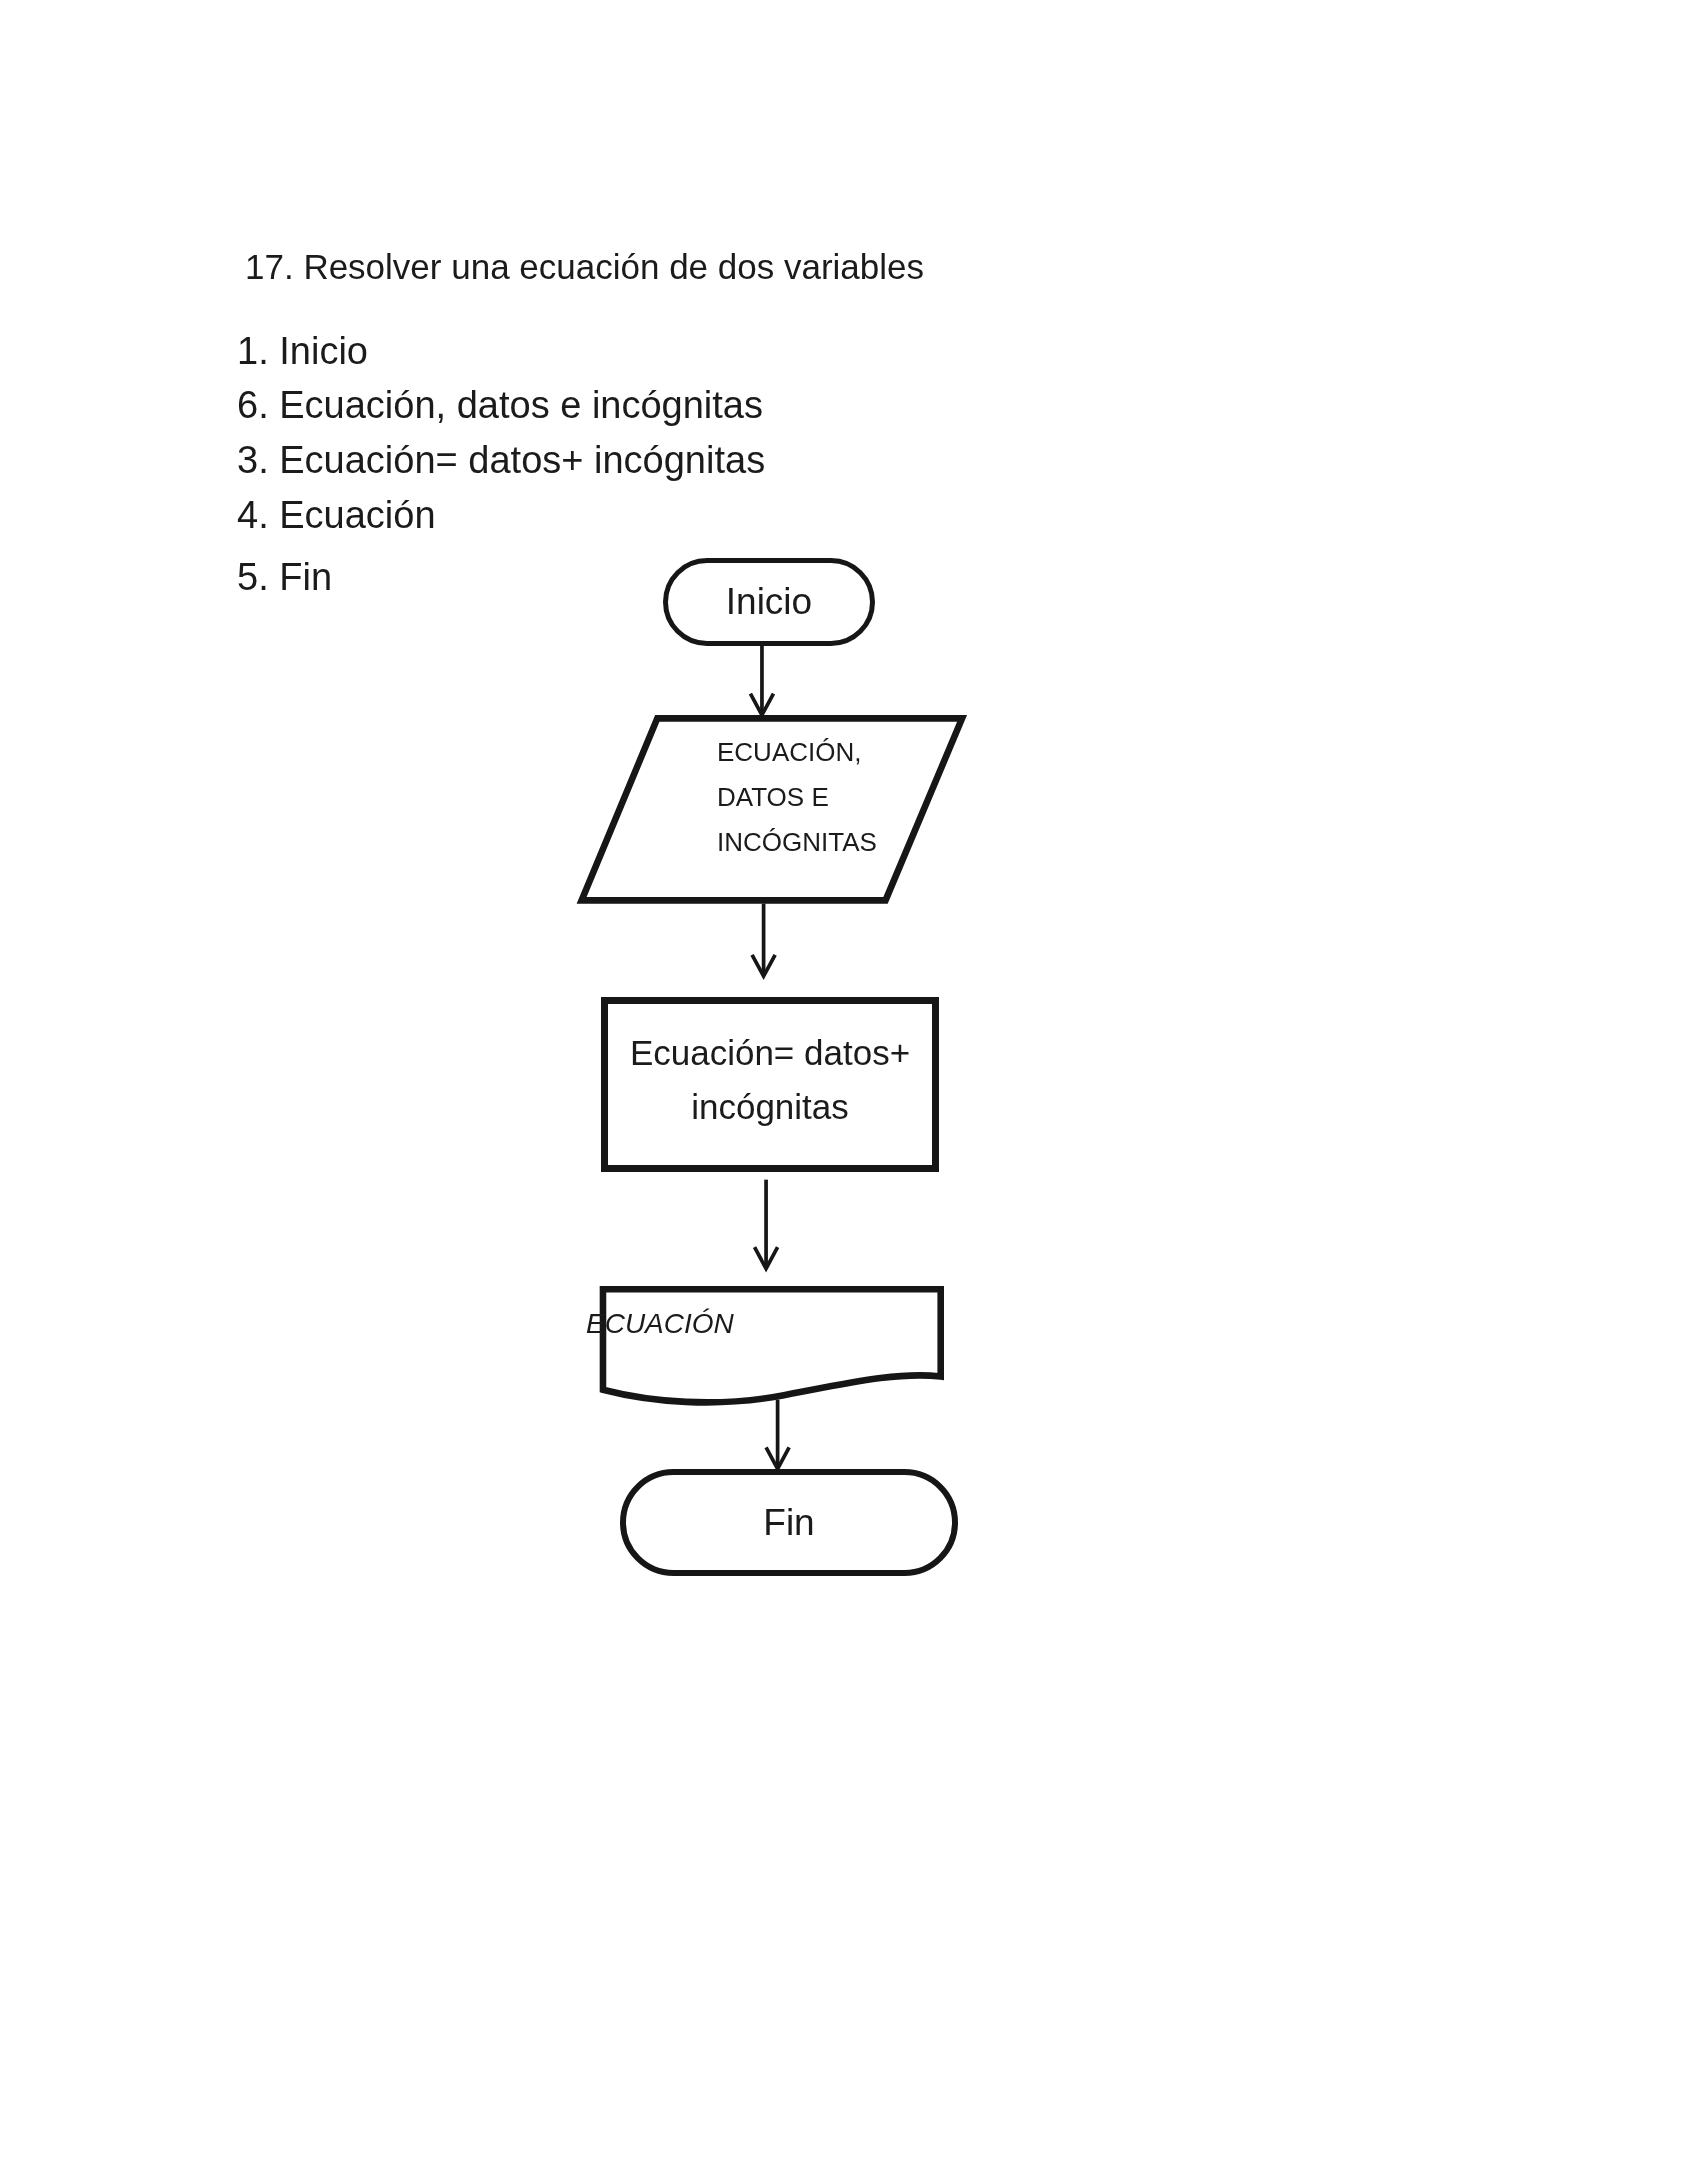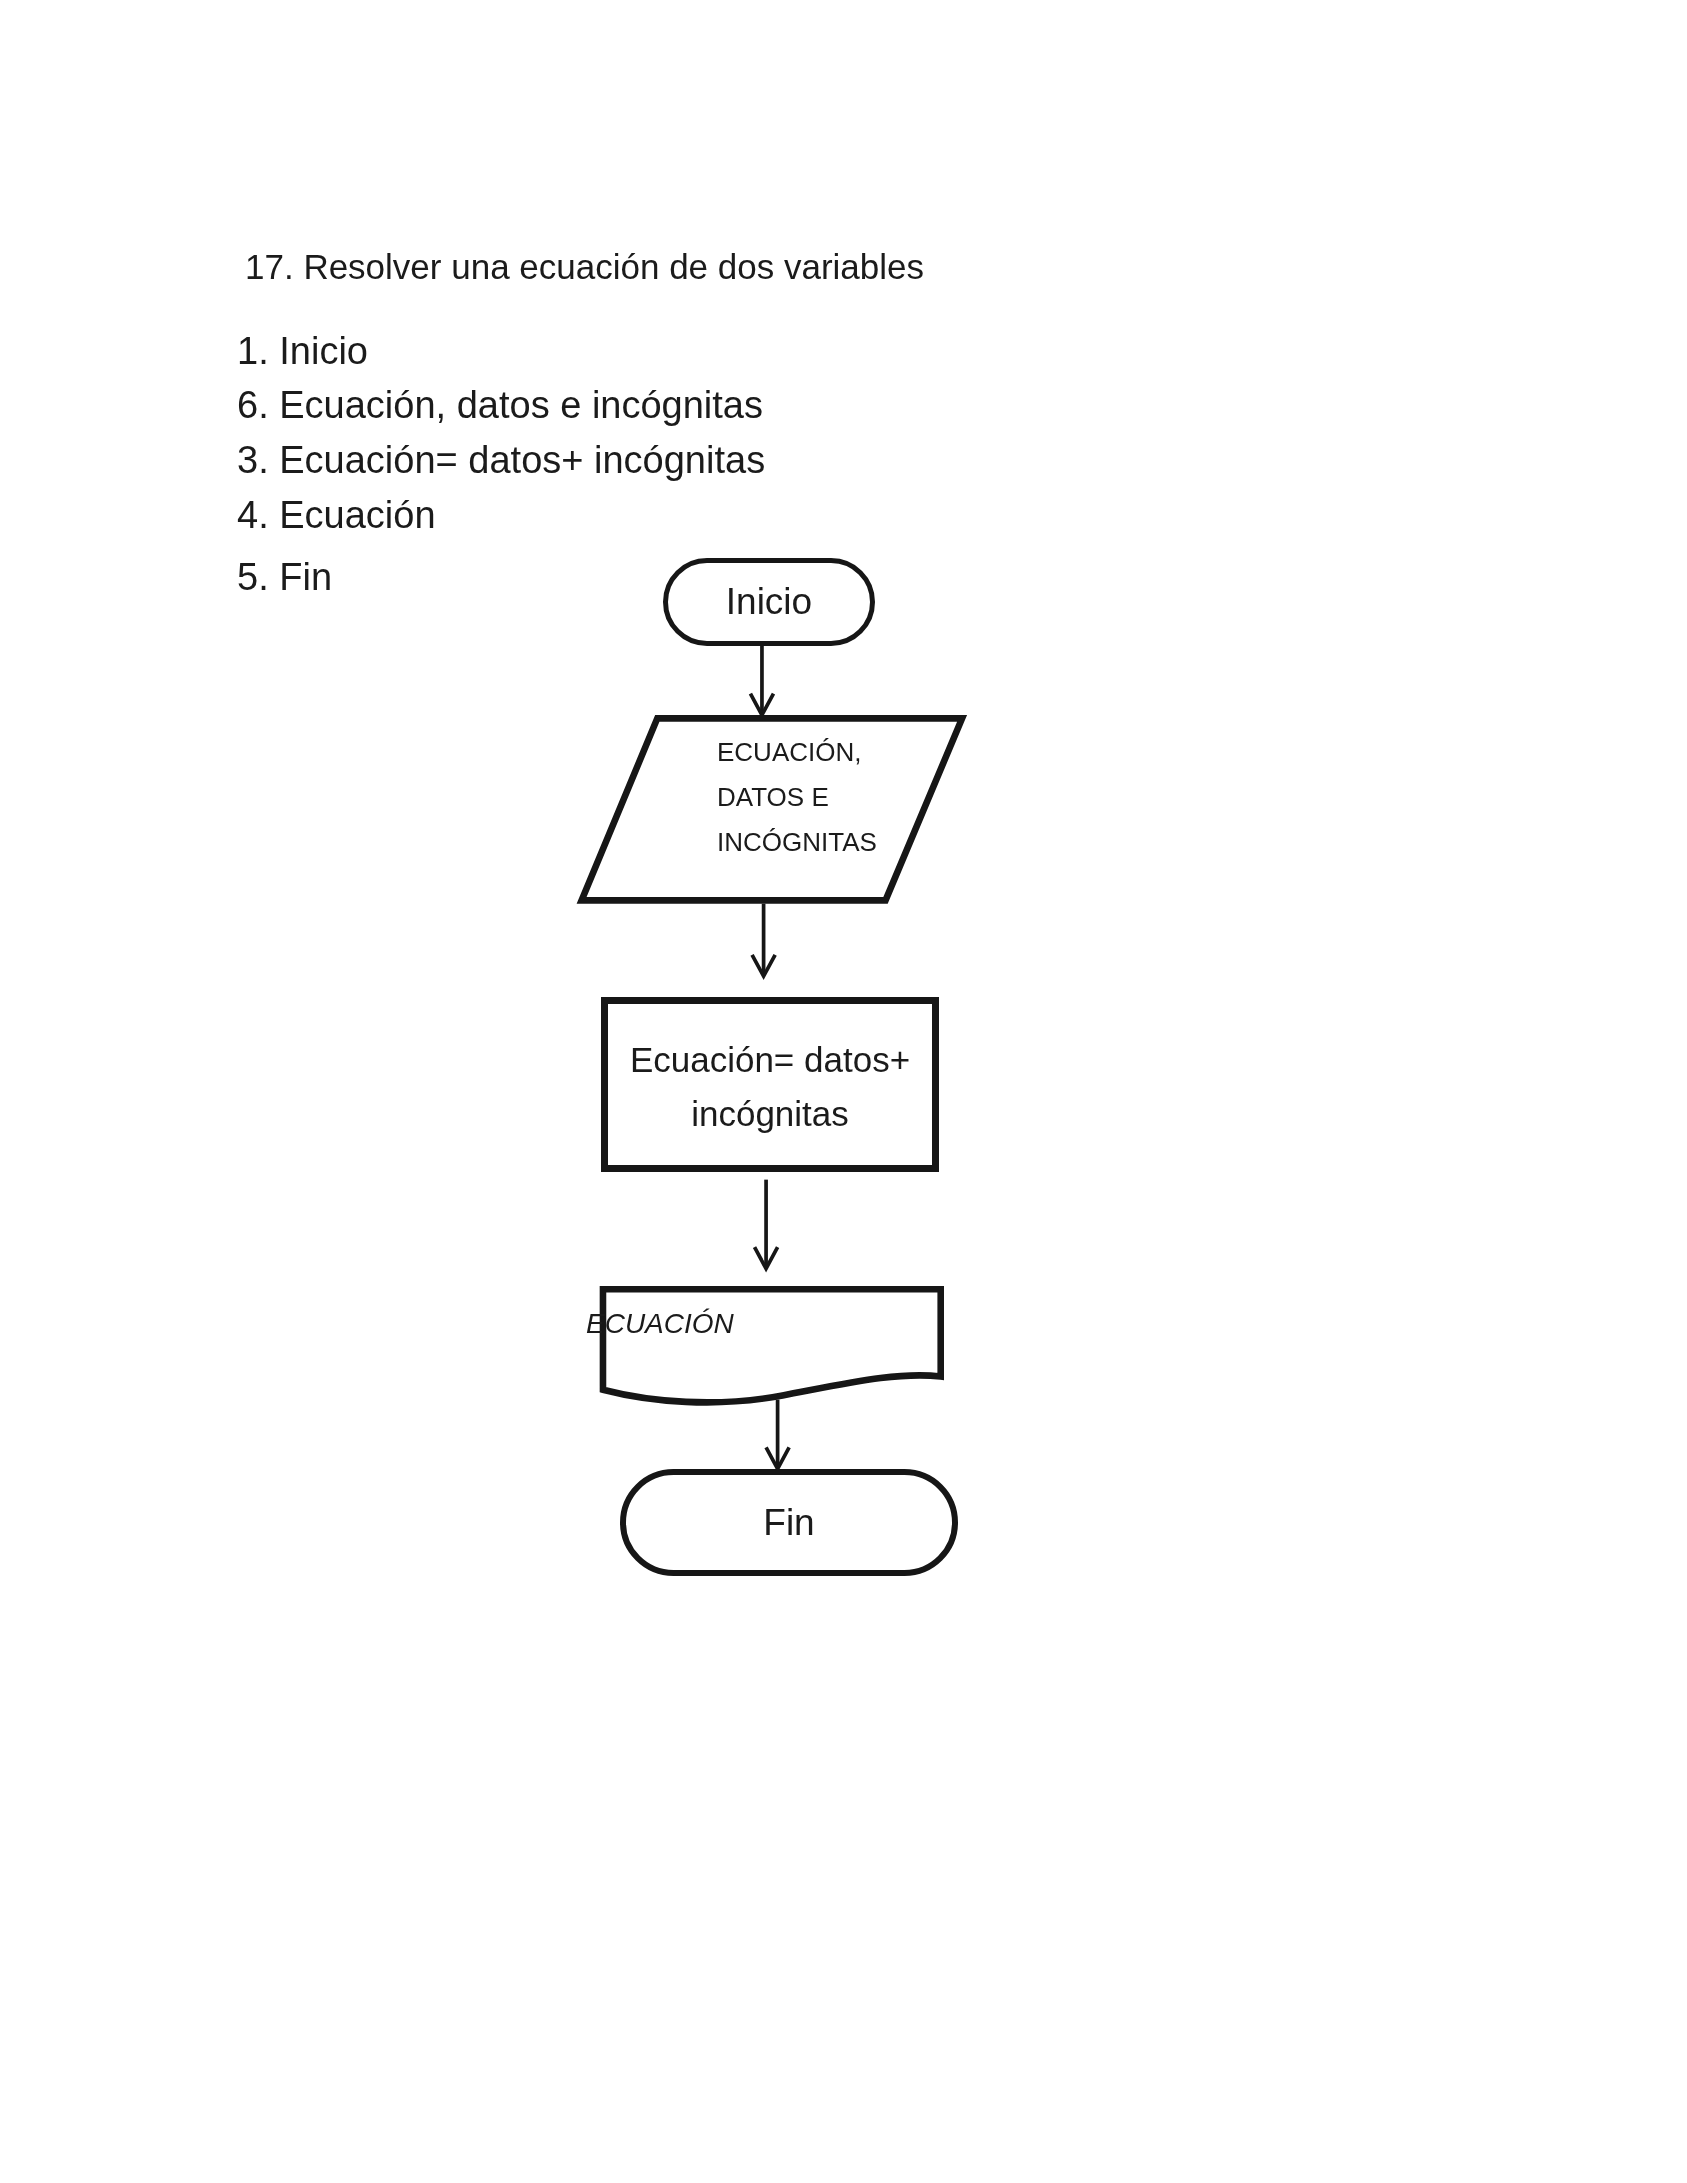--- a/index.html
+++ b/index.html
@@ -55,21 +55,21 @@
     margin-top: 12px;
   }
   .process-rect {
     left: 601px; top: 997px;
     width: 338px; height: 175px;
     border-width: 7.4px;
     display: block;
     text-align: center;
     font-size: 35px;
     line-height: 54px;
-    padding-top: 29px;
+    padding-top: 22px;
   }
   .terminator-end {
     left: 620px; top: 1469px;
     width: 338px; height: 107px;
     border-radius: 54px;
     border-width: 6.6px;
     font-size: 37px;
   }
 
   

